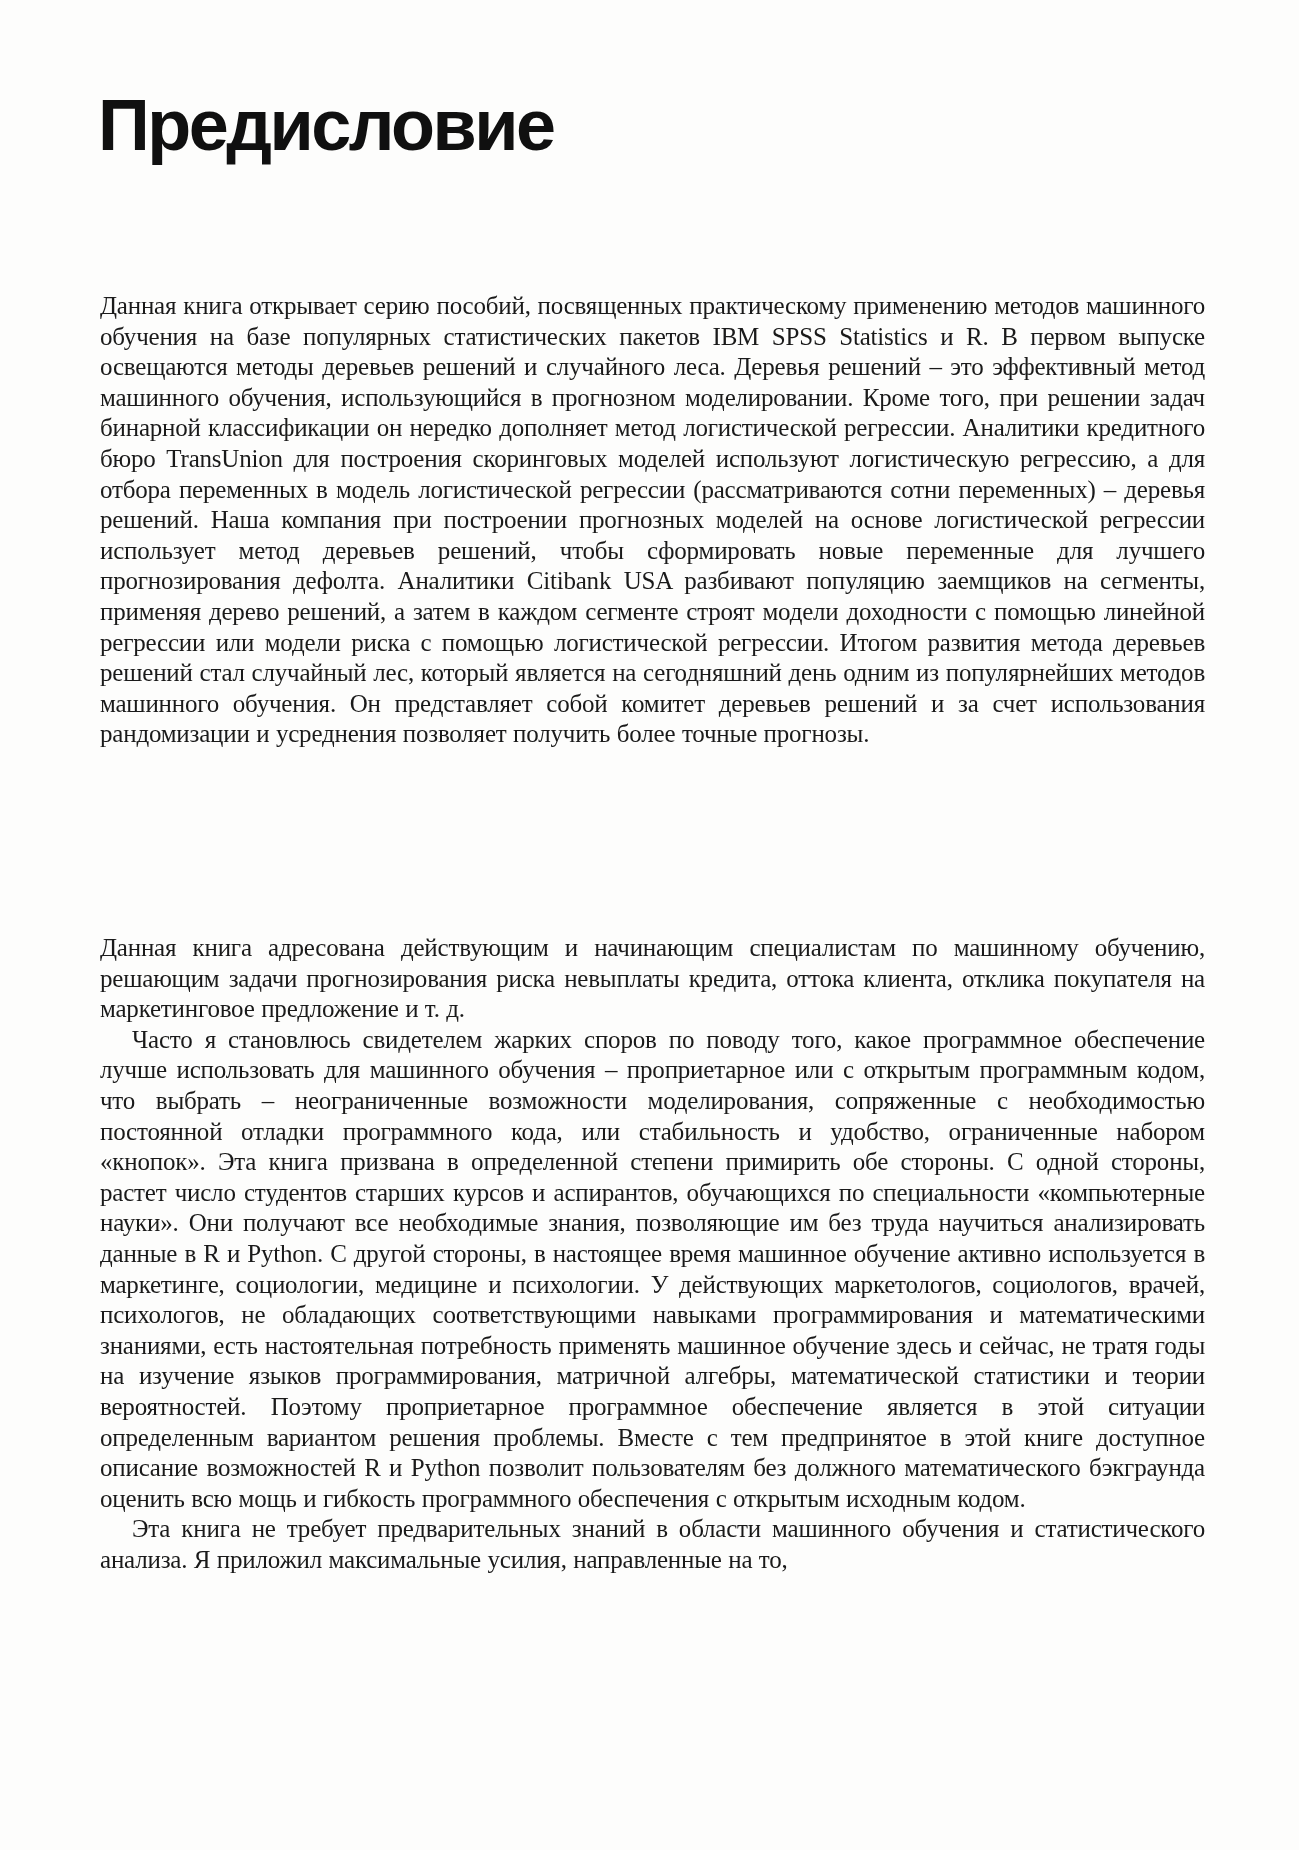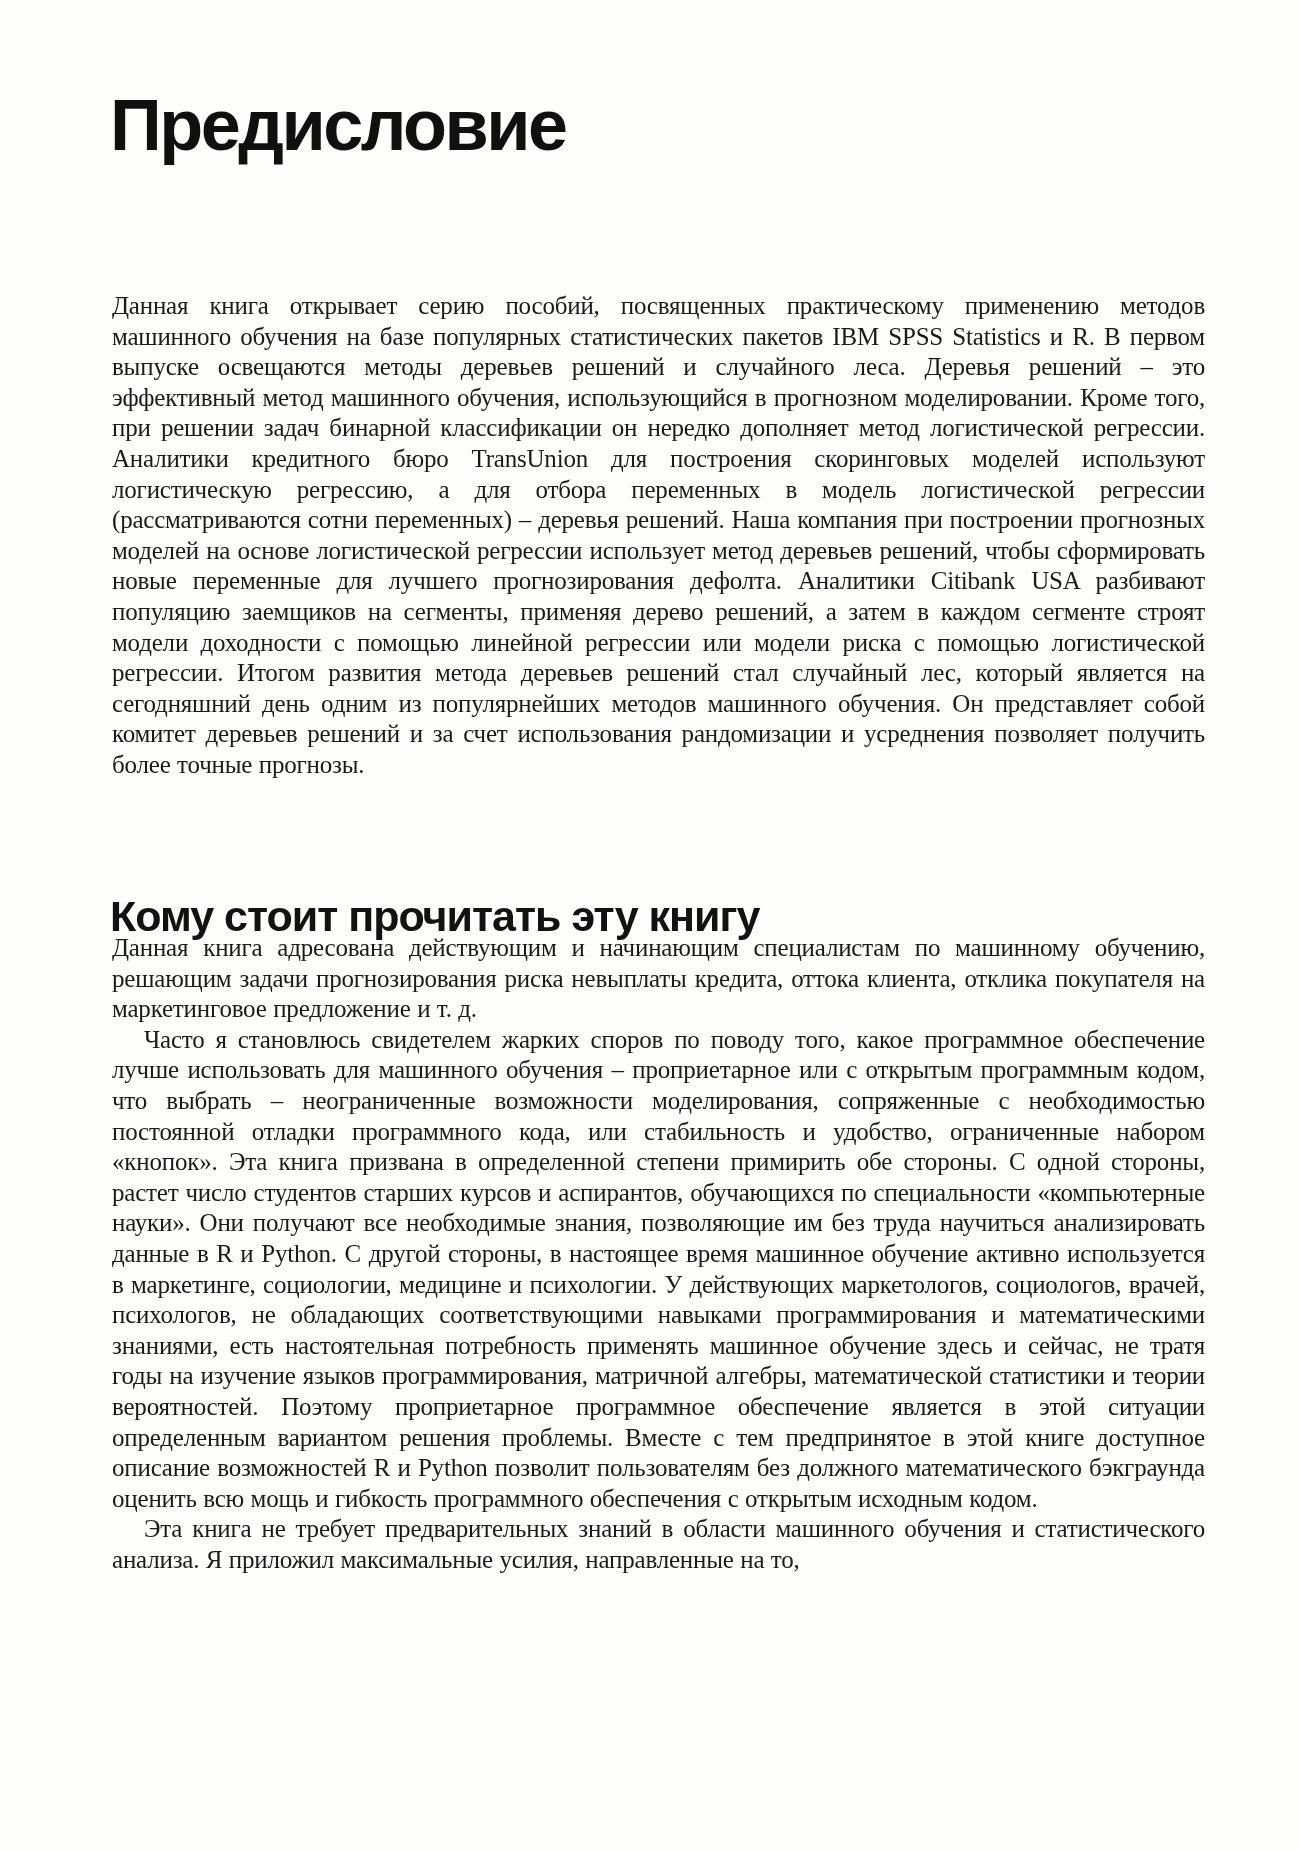--- a/index.html
+++ b/index.html
@@ -11,21 +11,20 @@
     height: 1850px;
     background: #fdfdfc;
     position: relative;
     overflow: hidden;
   }
   .page {
     position: absolute;
     inset: 0;
     background: #fdfdfc;
     color: #171717;
-    margin-left: 12px;
   }
   .page-title {
     position: absolute;
     left: 98px;
     top: 88px;
     margin: 0;
     font-family: "Liberation Sans", "DejaVu Sans", sans-serif;
     font-weight: 700;
     font-size: 72px;
     line-height: 1.05;
@@ -75,21 +74,20 @@
 </style>
 </head>
 <body>
 
 <main class="page">
 
   <h1 class="page-title">Предисловие</h1>
 
   <p class="body-text intro-paragraph">Данная книга открывает серию пособий, посвященных практическому применению методов машинного обучения на базе популярных статистических пакетов IBM SPSS Statistics и R. В первом выпуске освещаются методы деревьев решений и случайного леса. Деревья решений – это эффективный метод машинного обучения, использующийся в прогнозном моделировании. Кроме того, при решении задач бинарной классификации он нередко дополняет метод логистической регрессии. Аналитики кредитного бюро TransUnion для построения скоринговых моделей используют логистическую регрессию, а для отбора переменных в модель логистической регрессии (рассматриваются сотни переменных) – деревья решений. Наша компания при построении прогнозных моделей на основе логистической регрессии использует метод деревьев решений, чтобы сформировать новые переменные для лучшего прогнозирования дефолта. Аналитики Citibank USA разбивают популяцию заемщиков на сегменты, применяя дерево решений, а затем в каждом сегменте строят модели доходности с помощью линейной регрессии или модели риска с помощью логистической регрессии. Итогом развития метода деревьев решений стал случайный лес, который является на сегодняшний день одним из популярнейших методов машинного обучения. Он представляет собой комитет деревьев решений и за счет использования рандомизации и усреднения позволяет получить более точные прогнозы.</p>
 
-  <h2 class="section-heading">Кому стоит прочитать эту книгу</h2>
 
   <div class="section-body">
     <p class="body-text">Данная книга адресована действующим и начинающим специалистам по машинному обучению, решающим задачи прогнозирования риска невыплаты кредита, оттока клиента, отклика покупателя на маркетинговое предложение и т. д.</p>
     <p class="body-text indented">Часто я становлюсь свидетелем жарких споров по поводу того, какое программное обеспечение лучше использовать для машинного обучения – проприетарное или с открытым программным кодом, что выбрать – неограниченные возможности моделирования, сопряженные с необходимостью постоянной отладки программного кода, или стабильность и удобство, ограниченные набором «кнопок». Эта книга призвана в определенной степени примирить обе стороны. С одной стороны, растет число студентов старших курсов и аспирантов, обучающихся по специальности «компьютерные науки». Они получают все необходимые знания, позволяющие им без труда научиться анализировать данные в R и Python. С другой стороны, в настоящее время машинное обучение активно используется в маркетинге, социологии, медицине и психологии. У действующих маркетологов, социологов, врачей, психологов, не обладающих соответствующими навыками программирования и математическими знаниями, есть настоятельная потребность применять машинное обучение здесь и сейчас, не тратя годы на изучение языков программирования, матричной алгебры, математической статистики и теории вероятностей. Поэтому проприетарное программное обеспечение является в этой ситуации определенным вариантом решения проблемы. Вместе с тем предпринятое в этой книге доступное описание возможностей R и Python позволит пользователям без должного математического бэкграунда оценить всю мощь и гибкость программного обеспечения с открытым исходным кодом.</p>
     <p class="body-text indented">Эта книга не требует предварительных знаний в области машинного обучения и статистического анализа. Я приложил максимальные усилия, направленные на то,</p>
   </div>
 
 </main>
 
 </body></html>

